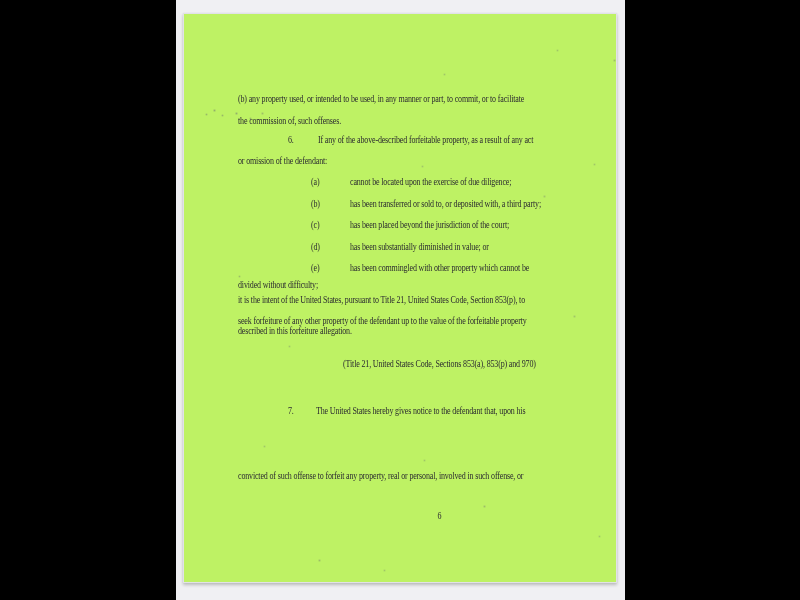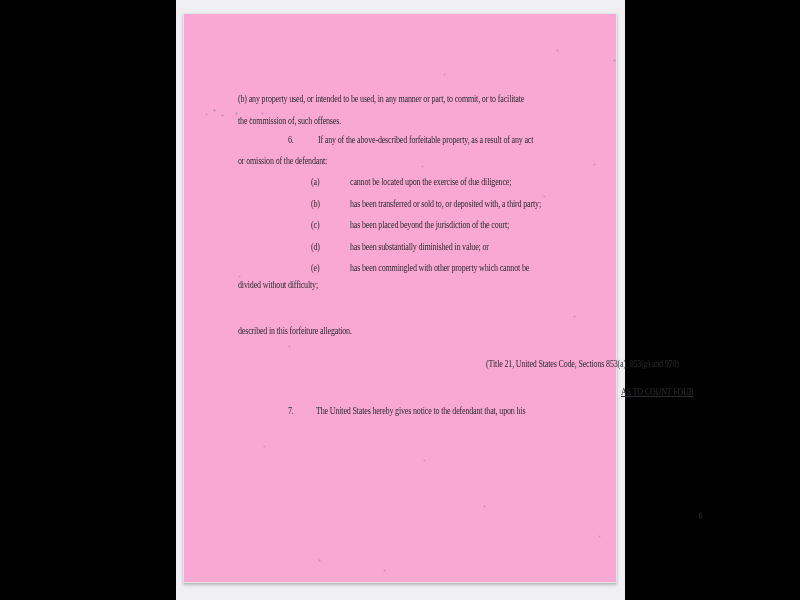--- a/index.html
+++ b/index.html
@@ -5,33 +5,33 @@
   html,body{margin:0;padding:0;background:#000;}
   #stage{
     position:relative;width:800px;height:600px;overflow:hidden;
     background:#f0f0f3;font-family:"Liberation Serif", serif;
   }
   .letterbox{position:absolute;top:0;height:600px;background:#000;}
   #letterbox-left{left:0;width:176px;}
   #letterbox-right{left:625px;width:175px;}
   #doc-page{
     position:absolute;left:183px;top:13px;width:434px;height:570px;
-    background:#f9a8d4;border:1px solid #e2e2e7;box-sizing:border-box;
+    background:#bef264;border:1px solid #e2e2e7;box-sizing:border-box;
     box-shadow:0 2px 3px rgba(0,0,0,0.22), 0 0 1px rgba(0,0,0,0.08);
   }
   .ln{
     position:absolute;height:13px;line-height:13px;font-size:10px;
     color:#2b2b30;white-space:nowrap;
   }
   .tx{
     display:inline-block;transform:scaleX(0.8);transform-origin:0 50%;
     letter-spacing:-0.2px;
   }
   .inner-abs{position:absolute;top:0;}
-  .ctr{left:8px;width:511px;text-align:right;}
+  .ctr{left:0;width:511px;text-align:center;}
   .ctr .tx{transform-origin:50% 50%;}
   .underline .tx{text-decoration:underline;}
   #scan-noise{
     position:absolute;left:0;top:0;width:1px;height:1px;background:transparent;
     box-shadow:
       30px 96px 0 0.4px rgba(95,95,112,.45), 38px 101px 0 0.3px rgba(95,95,112,.4),
       52px 99px 0 0.4px rgba(95,95,112,.45), 66px 104px 0 0.3px rgba(95,95,112,.4),
       78px 99px 0 0.4px rgba(95,95,112,.35), 22px 100px 0 0.3px rgba(95,95,112,.4),
       260px 60px 0 0.3px rgba(95,95,112,.3), 430px 46px 0 0.4px rgba(95,95,112,.35),
       238px 152px 0 0.3px rgba(95,95,112,.3), 410px 150px 0 0.3px rgba(95,95,112,.3),
@@ -77,26 +77,28 @@
     <div class="ln" style="left:127px;top:226px">
       <span class="tx">(d)</span>
       <span class="tx inner-abs" style="left:39px">has been substantially diminished in value; or</span>
     </div>
     <div class="ln" style="left:127px;top:247px">
       <span class="tx">(e)</span>
       <span class="tx inner-abs" style="left:39px">has been commingled with other property which cannot be</span>
     </div>
 
     <div class="ln" style="left:54px;top:264px"><span class="tx">divided without difficulty;</span></div>
+    <div class="ln" style="left:54px;top:279px"><span class="tx">it is the intent of the United States, pursuant to Title 21, United States Code, Section 853(p), to</span></div>
+    <div class="ln" style="left:54px;top:300px"><span class="tx">seek forfeiture of any other property of the defendant up to the value of the forfeitable property</span></div>
     <div class="ln" style="left:54px;top:310px"><span class="tx">described in this forfeiture allegation.</span></div>
 
     <div class="ln ctr" style="top:343px"><span class="tx">(Title 21, United States Code, Sections 853(a), 853(p) and 970)</span></div>
 
-    <div class="ln ctr underline" style="top:371px"><span class="tx">AS TO COUNT FOUR</span></div>
 
     <div class="ln" style="left:104px;top:390px">
       <span class="tx">7.</span>
       <span class="tx inner-abs" style="left:28px">The United States hereby gives notice to the defendant that, upon his</span>
     </div>
+    <div class="ln" style="left:54px;top:455px"><span class="tx">convicted of such offense to forfeit any property, real or personal, involved in such offense, or</span></div>
 
     <div class="ln ctr" style="top:495px"><span class="tx">6</span></div>
   </div>
 </div>
 
 </body></html>

